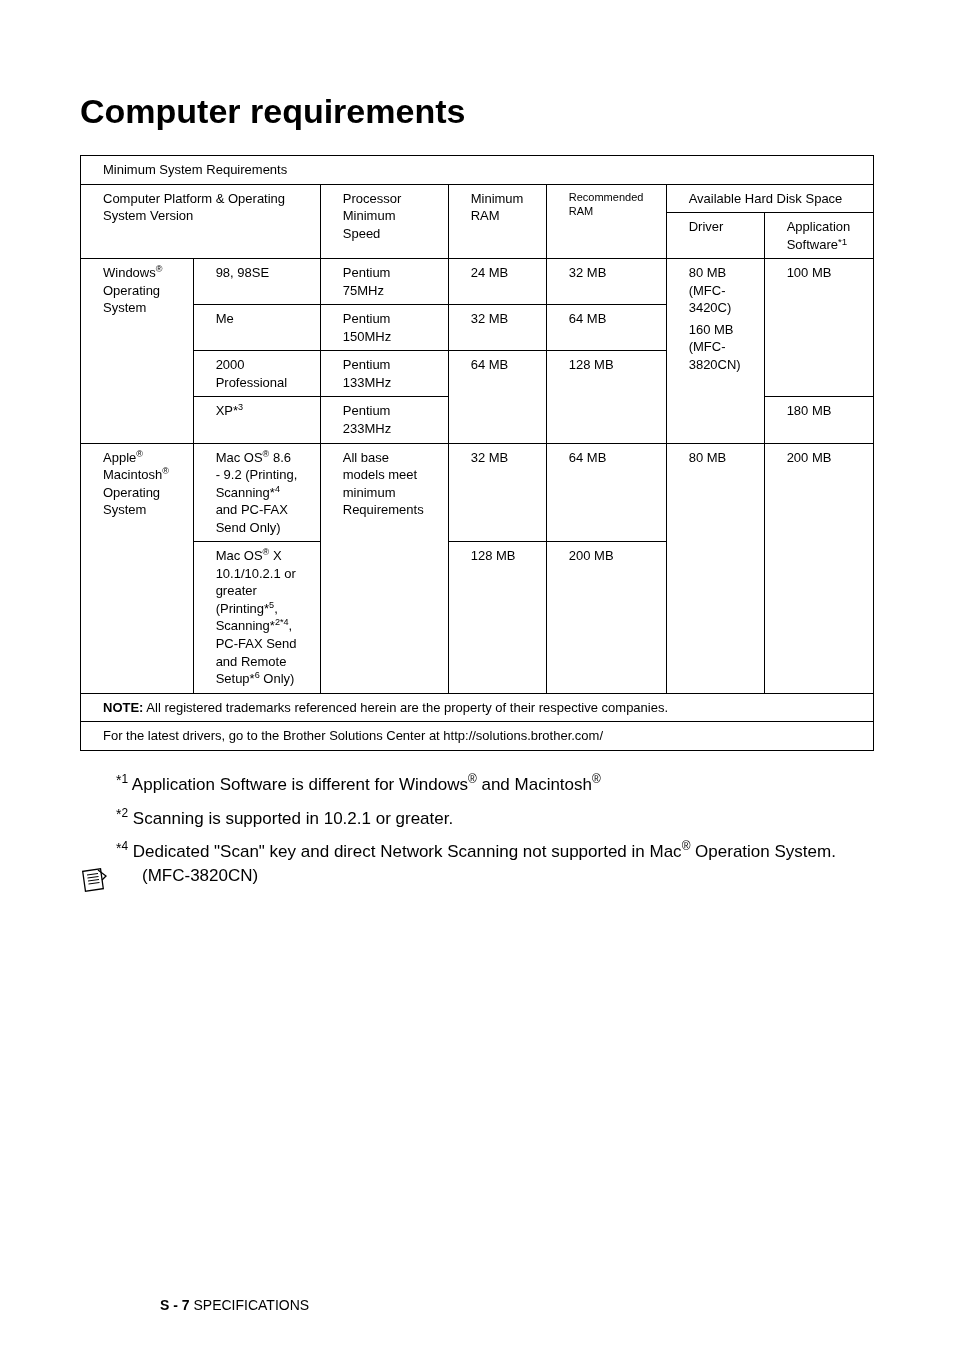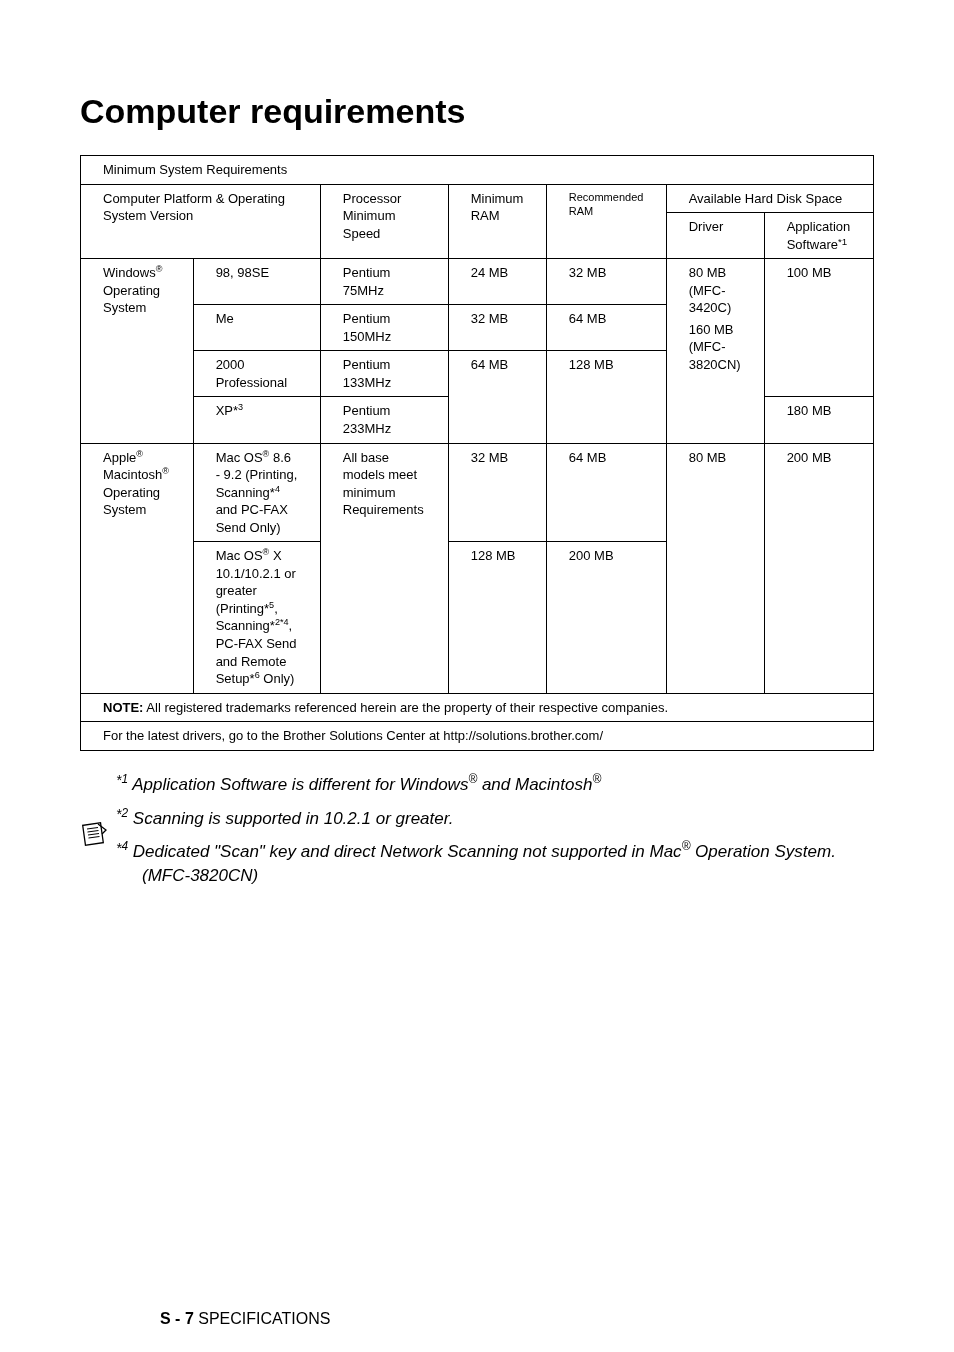--- a/index.html
+++ b/index.html
@@ -27,41 +27,40 @@
     padding: 5px 22px;
     text-align: left;
     vertical-align: top;
     font-weight: normal;
   }
   .bold { font-weight: bold; }
   .small { font-size: 11px; }
   .notes-wrap {
     margin-top: 22px;
     display: flex;
-    align-items: center;
-    font-style: italic;
+    align-items: flex-end;
   }
   .note-icon {
     flex: 0 0 auto;
     margin-right: 8px;
     margin-top: 2px;
   }
   .footnotes {
     font-size: 17px;
     line-height: 1.4;
   }
   .footnotes p { margin: 0 0 10px 0; }
   .fnmark { font-size: 14px; vertical-align: top; position: relative; top: -0.1em; }
   sup { font-size: 0.7em; vertical-align: super; line-height: 0; }
   .supbase { vertical-align: baseline; font-size: 0.75em; position: relative; top: -0.4em; }
   .footer {
     position: absolute;
-    bottom: 36px;
+    bottom: 51px;
     left: 80px;
-    font-size: 16px;
+    font-size: 14px;
     margin-top: 36px;
   }
   .footer b { font-weight: bold; }
   .page-wrap { position: relative; min-height: 1272px; }
   .indent { padding-left: 26px; text-indent: -26px; }
 </style>
 </head>
 <body>
 <div class="page-wrap">
 

